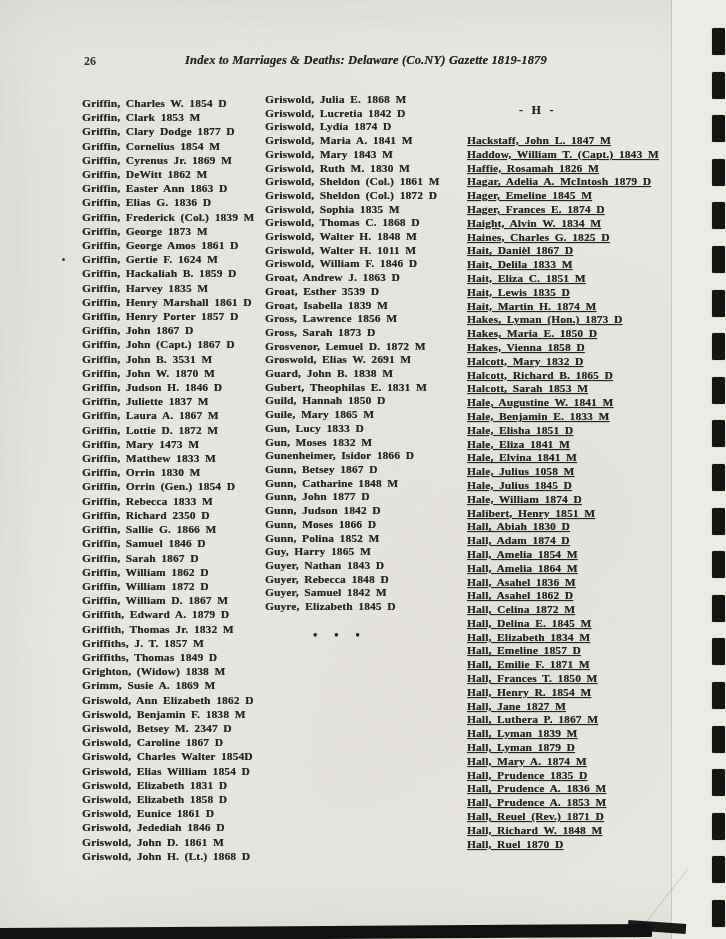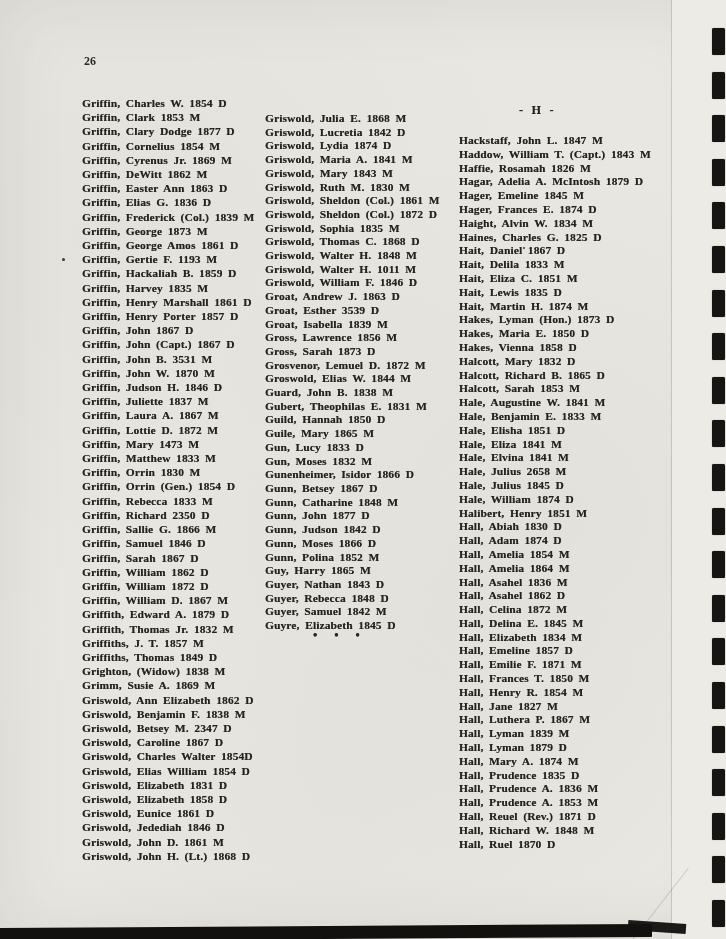--- a/index.html
+++ b/index.html
@@ -76,29 +76,29 @@
     font-size: 11.4px;
     color: #242321;
     letter-spacing: 0.15px;
     word-spacing: 2.6px;
     white-space: nowrap;
     text-shadow: 0.2px 0.2px 0.45px rgba(35,33,30,0.6);
     font-weight: bold;
   }
   .col .entry { white-space: nowrap; }
   .col1 { left: 82px;  top: 96px;  line-height: 14.2px; }
-  .col2 { left: 265px; top: 112px;  line-height: 13.7px; }
+  .col2 { left: 265px; top: 93px;  line-height: 13.7px; }
   .col3 { left: 451px; top: 0;     line-height: 13.8px; }
   .section-heading {
     position: absolute; left: 68px; top: 104px;
     font-size: 12px; color: #242321;
     letter-spacing: 1.5px;
     text-shadow: 0.2px 0.2px 0.45px rgba(35,33,30,0.6);
   }
-  .col3-entries { position: absolute; left: 8px; top: 134px; }
+  .col3-entries { position: absolute; left: 16px; top: 134px; text-decoration: underline; }
   .separator {
     position: absolute; left: 313px; top: 628px;
     font-size: 12px; font-weight: bold;
     letter-spacing: 7px; color: #242321;
     text-shadow: 0.2px 0.2px 0.45px rgba(35,33,30,0.6);
   }
   .speck { position: absolute; background: #3a3835; border-radius: 50%; }
   .speck-a { left: 62px;  top: 258px; width: 3px; height: 3px; }
   .speck-b { left: 523px; top: 247px; width: 2px; height: 2px; }
 </style>
@@ -106,35 +106,36 @@
 <body>
 
 <div class="scan">
 
   <div class="edge-strip"></div>
   <div class="page-edge-line"></div>
   <div class="corner-line"></div>
 
   <div class="header">
     <span class="page-number">26</span>
+    <span class="header-title">Index to Marriages &amp; Deaths: Delaware (Co.NY) Gazette 1819-1879</span>
   </div>
 
   <div class="col col1">
       <div class="entry">Griffin, Charles W. 1854 D</div>
       <div class="entry">Griffin, Clark 1853 M</div>
       <div class="entry">Griffin, Clary Dodge 1877 D</div>
       <div class="entry">Griffin, Cornelius 1854 M</div>
       <div class="entry">Griffin, Cyrenus Jr. 1869 M</div>
       <div class="entry">Griffin, DeWitt 1862 M</div>
       <div class="entry">Griffin, Easter Ann 1863 D</div>
       <div class="entry">Griffin, Elias G. 1836 D</div>
       <div class="entry">Griffin, Frederick (Col.) 1839 M</div>
       <div class="entry">Griffin, George 1873 M</div>
       <div class="entry">Griffin, George Amos 1861 D</div>
-      <div class="entry">Griffin, Gertie F. 1193 M</div>
+      <div class="entry">Griffin, Gertie F. 1624 M</div>
       <div class="entry">Griffin, Hackaliah B. 1859 D</div>
       <div class="entry">Griffin, Harvey 1835 M</div>
       <div class="entry">Griffin, Henry Marshall 1861 D</div>
       <div class="entry">Griffin, Henry Porter 1857 D</div>
       <div class="entry">Griffin, John 1867 D</div>
       <div class="entry">Griffin, John (Capt.) 1867 D</div>
       <div class="entry">Griffin, John B. 3531 M</div>
       <div class="entry">Griffin, John W. 1870 M</div>
       <div class="entry">Griffin, Judson H. 1846 D</div>
       <div class="entry">Griffin, Juliette 1837 M</div>
@@ -185,21 +186,21 @@
       <div class="entry">Griswold, Thomas C. 1868 D</div>
       <div class="entry">Griswold, Walter H. 1848 M</div>
       <div class="entry">Griswold, Walter H. 1011 M</div>
       <div class="entry">Griswold, William F. 1846 D</div>
       <div class="entry">Groat, Andrew J. 1863 D</div>
       <div class="entry">Groat, Esther 3539 D</div>
       <div class="entry">Groat, Isabella 1839 M</div>
       <div class="entry">Gross, Lawrence 1856 M</div>
       <div class="entry">Gross, Sarah 1873 D</div>
       <div class="entry">Grosvenor, Lemuel D. 1872 M</div>
-      <div class="entry">Groswold, Elias W. 1844 M</div>
+      <div class="entry">Groswold, Elias W. 2691 M</div>
       <div class="entry">Guard, John B. 1838 M</div>
       <div class="entry">Gubert, Theophilas E. 1831 M</div>
       <div class="entry">Guild, Hannah 1850 D</div>
       <div class="entry">Guile, Mary 1865 M</div>
       <div class="entry">Gun, Lucy 1833 D</div>
       <div class="entry">Gun, Moses 1832 M</div>
       <div class="entry">Gunenheimer, Isidor 1866 D</div>
       <div class="entry">Gunn, Betsey 1867 D</div>
       <div class="entry">Gunn, Catharine 1848 M</div>
       <div class="entry">Gunn, John 1877 D</div>
@@ -235,21 +236,21 @@
         <div class="entry">Hakes, Maria E. 1850 D</div>
         <div class="entry">Hakes, Vienna 1858 D</div>
         <div class="entry">Halcott, Mary 1832 D</div>
         <div class="entry">Halcott, Richard B. 1865 D</div>
         <div class="entry">Halcott, Sarah 1853 M</div>
         <div class="entry">Hale, Augustine W. 1841 M</div>
         <div class="entry">Hale, Benjamin E. 1833 M</div>
         <div class="entry">Hale, Elisha 1851 D</div>
         <div class="entry">Hale, Eliza 1841 M</div>
         <div class="entry">Hale, Elvina 1841 M</div>
-        <div class="entry">Hale, Julius 2658 M</div>
+        <div class="entry">Hale, Julius 1058 M</div>
         <div class="entry">Hale, Julius 1845 D</div>
         <div class="entry">Hale, William 1874 D</div>
         <div class="entry">Halibert, Henry 1851 M</div>
         <div class="entry">Hall, Abiah 1830 D</div>
         <div class="entry">Hall, Adam 1874 D</div>
         <div class="entry">Hall, Amelia 1854 M</div>
         <div class="entry">Hall, Amelia 1864 M</div>
         <div class="entry">Hall, Asahel 1836 M</div>
         <div class="entry">Hall, Asahel 1862 D</div>
         <div class="entry">Hall, Celina 1872 M</div>

